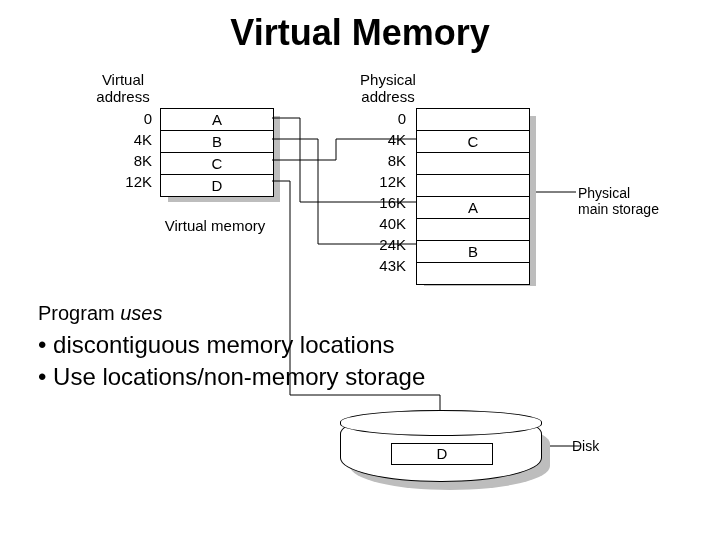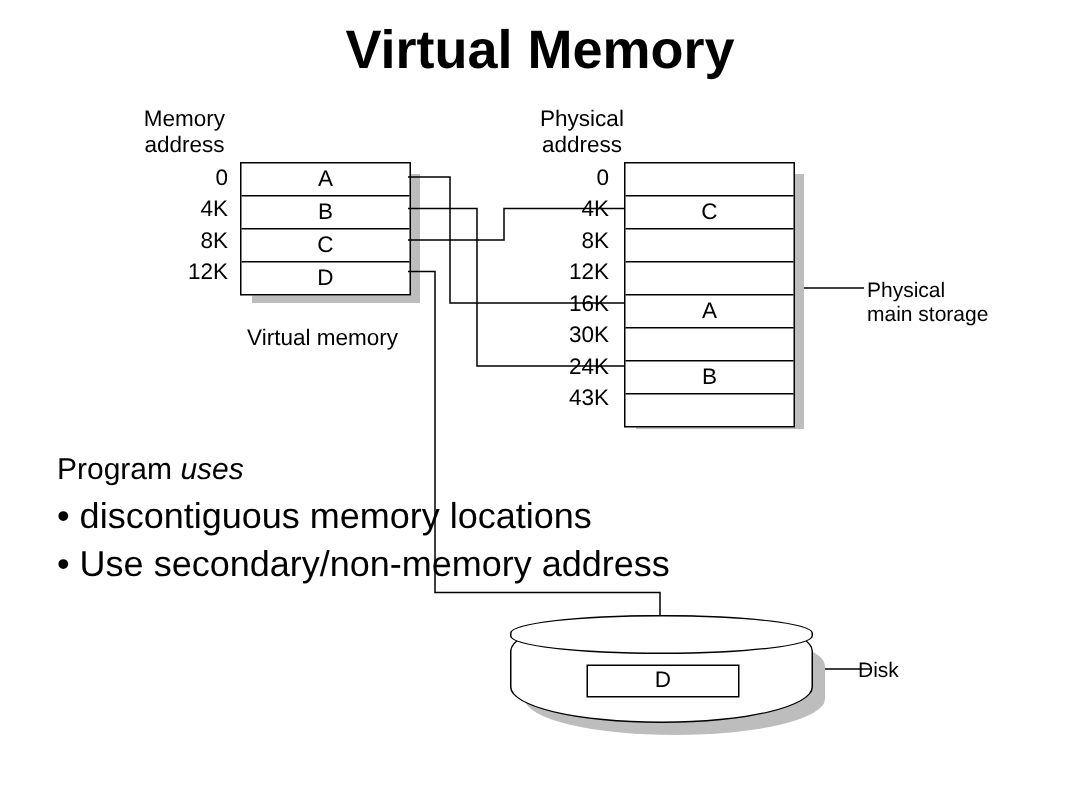--- a/index.html
+++ b/index.html
@@ -113,21 +113,21 @@
   }
 </style>
 </head>
 <body>
 
 <div class="stage">
 
   <div class="title">Virtual Memory</div>
 
   <div class="diagram-label" style="left:88px; top:72px; width:70px;">
-    <span>Memory</span><br>
+    <span>Virtual</span><br>
     <span>address</span>
   </div>
 
   <div class="addr-col" style="left:102px; top:108px; width:50px;">
     <div>0</div>
     <div>4K</div>
     <div>8K</div>
     <div>12K</div>
   </div>
 
@@ -144,21 +144,21 @@
     <span>Physical</span><br>
     <span>address</span>
   </div>
 
   <div class="addr-col" style="left:346px; top:108px; width:60px;">
     <div>0</div>
     <div>4K</div>
     <div>8K</div>
     <div>12K</div>
     <div>16K</div>
-    <div>30K</div>
+    <div>40K</div>
     <div>24K</div>
     <div>43K</div>
   </div>
 
   <div class="shadow-box" style="left:424px; top:116px; width:112px; height:170px;"></div>
   <div class="mem-table" style="left:416px; top:108px; width:112px;">
     <div class="row"></div>
     <div class="row">C</div>
     <div class="row"></div>
     <div class="row"></div>
@@ -193,17 +193,17 @@
     <div class="disk-row">D</div>
   </div>
   <div class="small-label" style="left:572px; top:438px;">Disk</div>
 
   <div class="bullets">
     <div class="lead">
       <span>Program </span><span class="italic">uses</span>
     </div>
     <ul>
       <li>discontiguous memory locations</li>
-      <li>Use secondary/non-memory address</li>
+      <li>Use locations/non-memory storage</li>
     </ul>
   </div>
 
 </div>
 
 </body></html>

